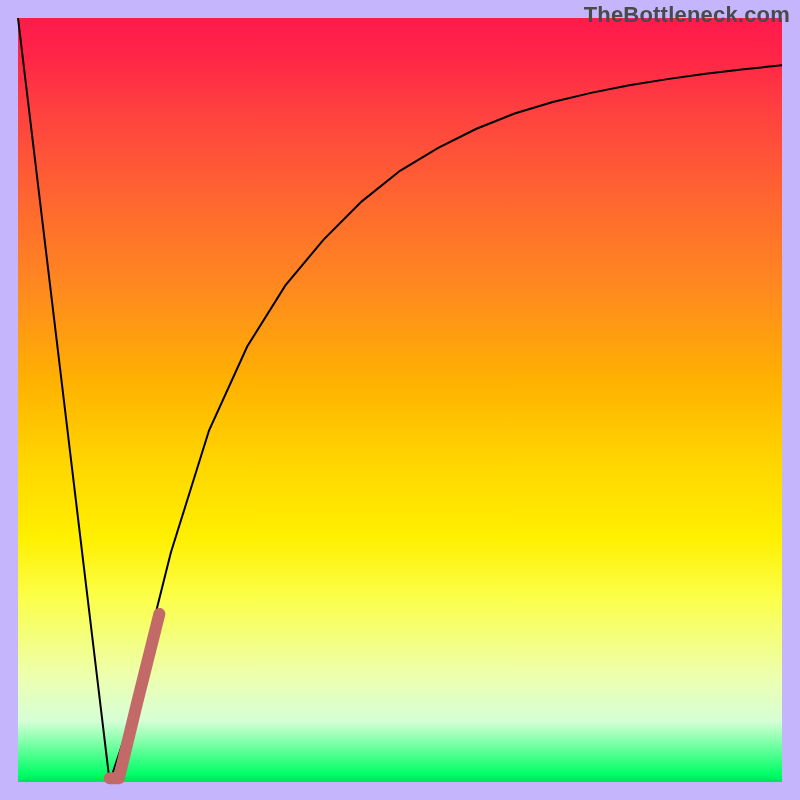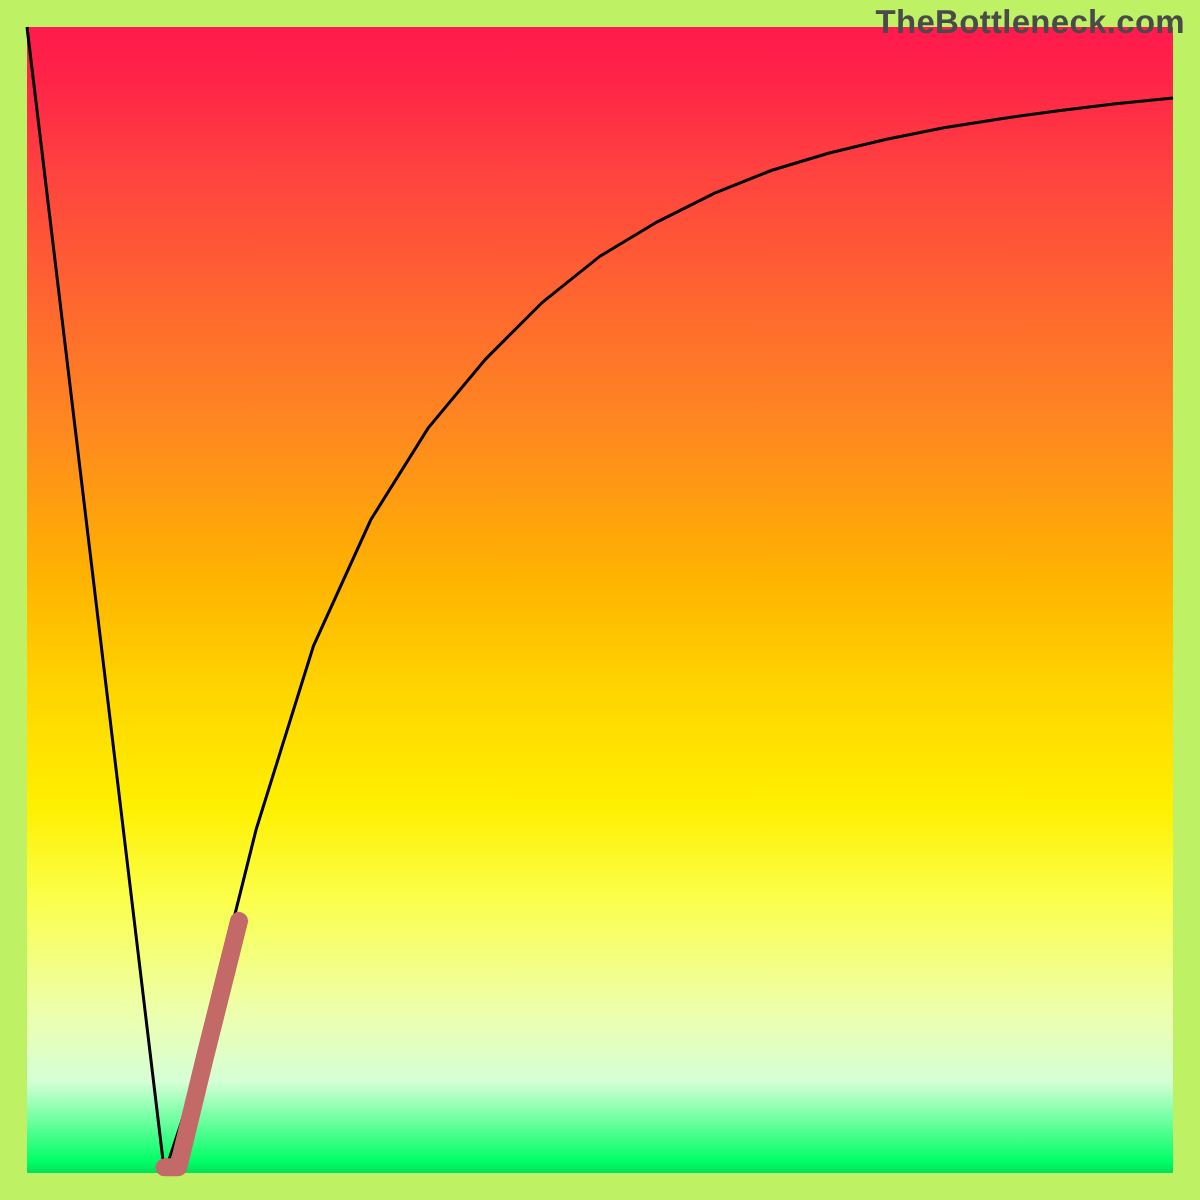--- a/index.html
+++ b/index.html
@@ -7,21 +7,21 @@
     padding: 0;
     width: 800px;
     height: 800px;
     background: #000;
     overflow: hidden;
   }
   .wrap {
     position: relative;
     width: 800px;
     height: 800px;
-    background: #bef264;
+    background: #c4b5fd;
   }
   .plot-area {
     position: absolute;
     left: 18px;
     top: 18px;
     width: 764px;
     height: 764px;
     background: linear-gradient(to bottom,
       #ff1a4d 0%,
       #ff2547 5%,

